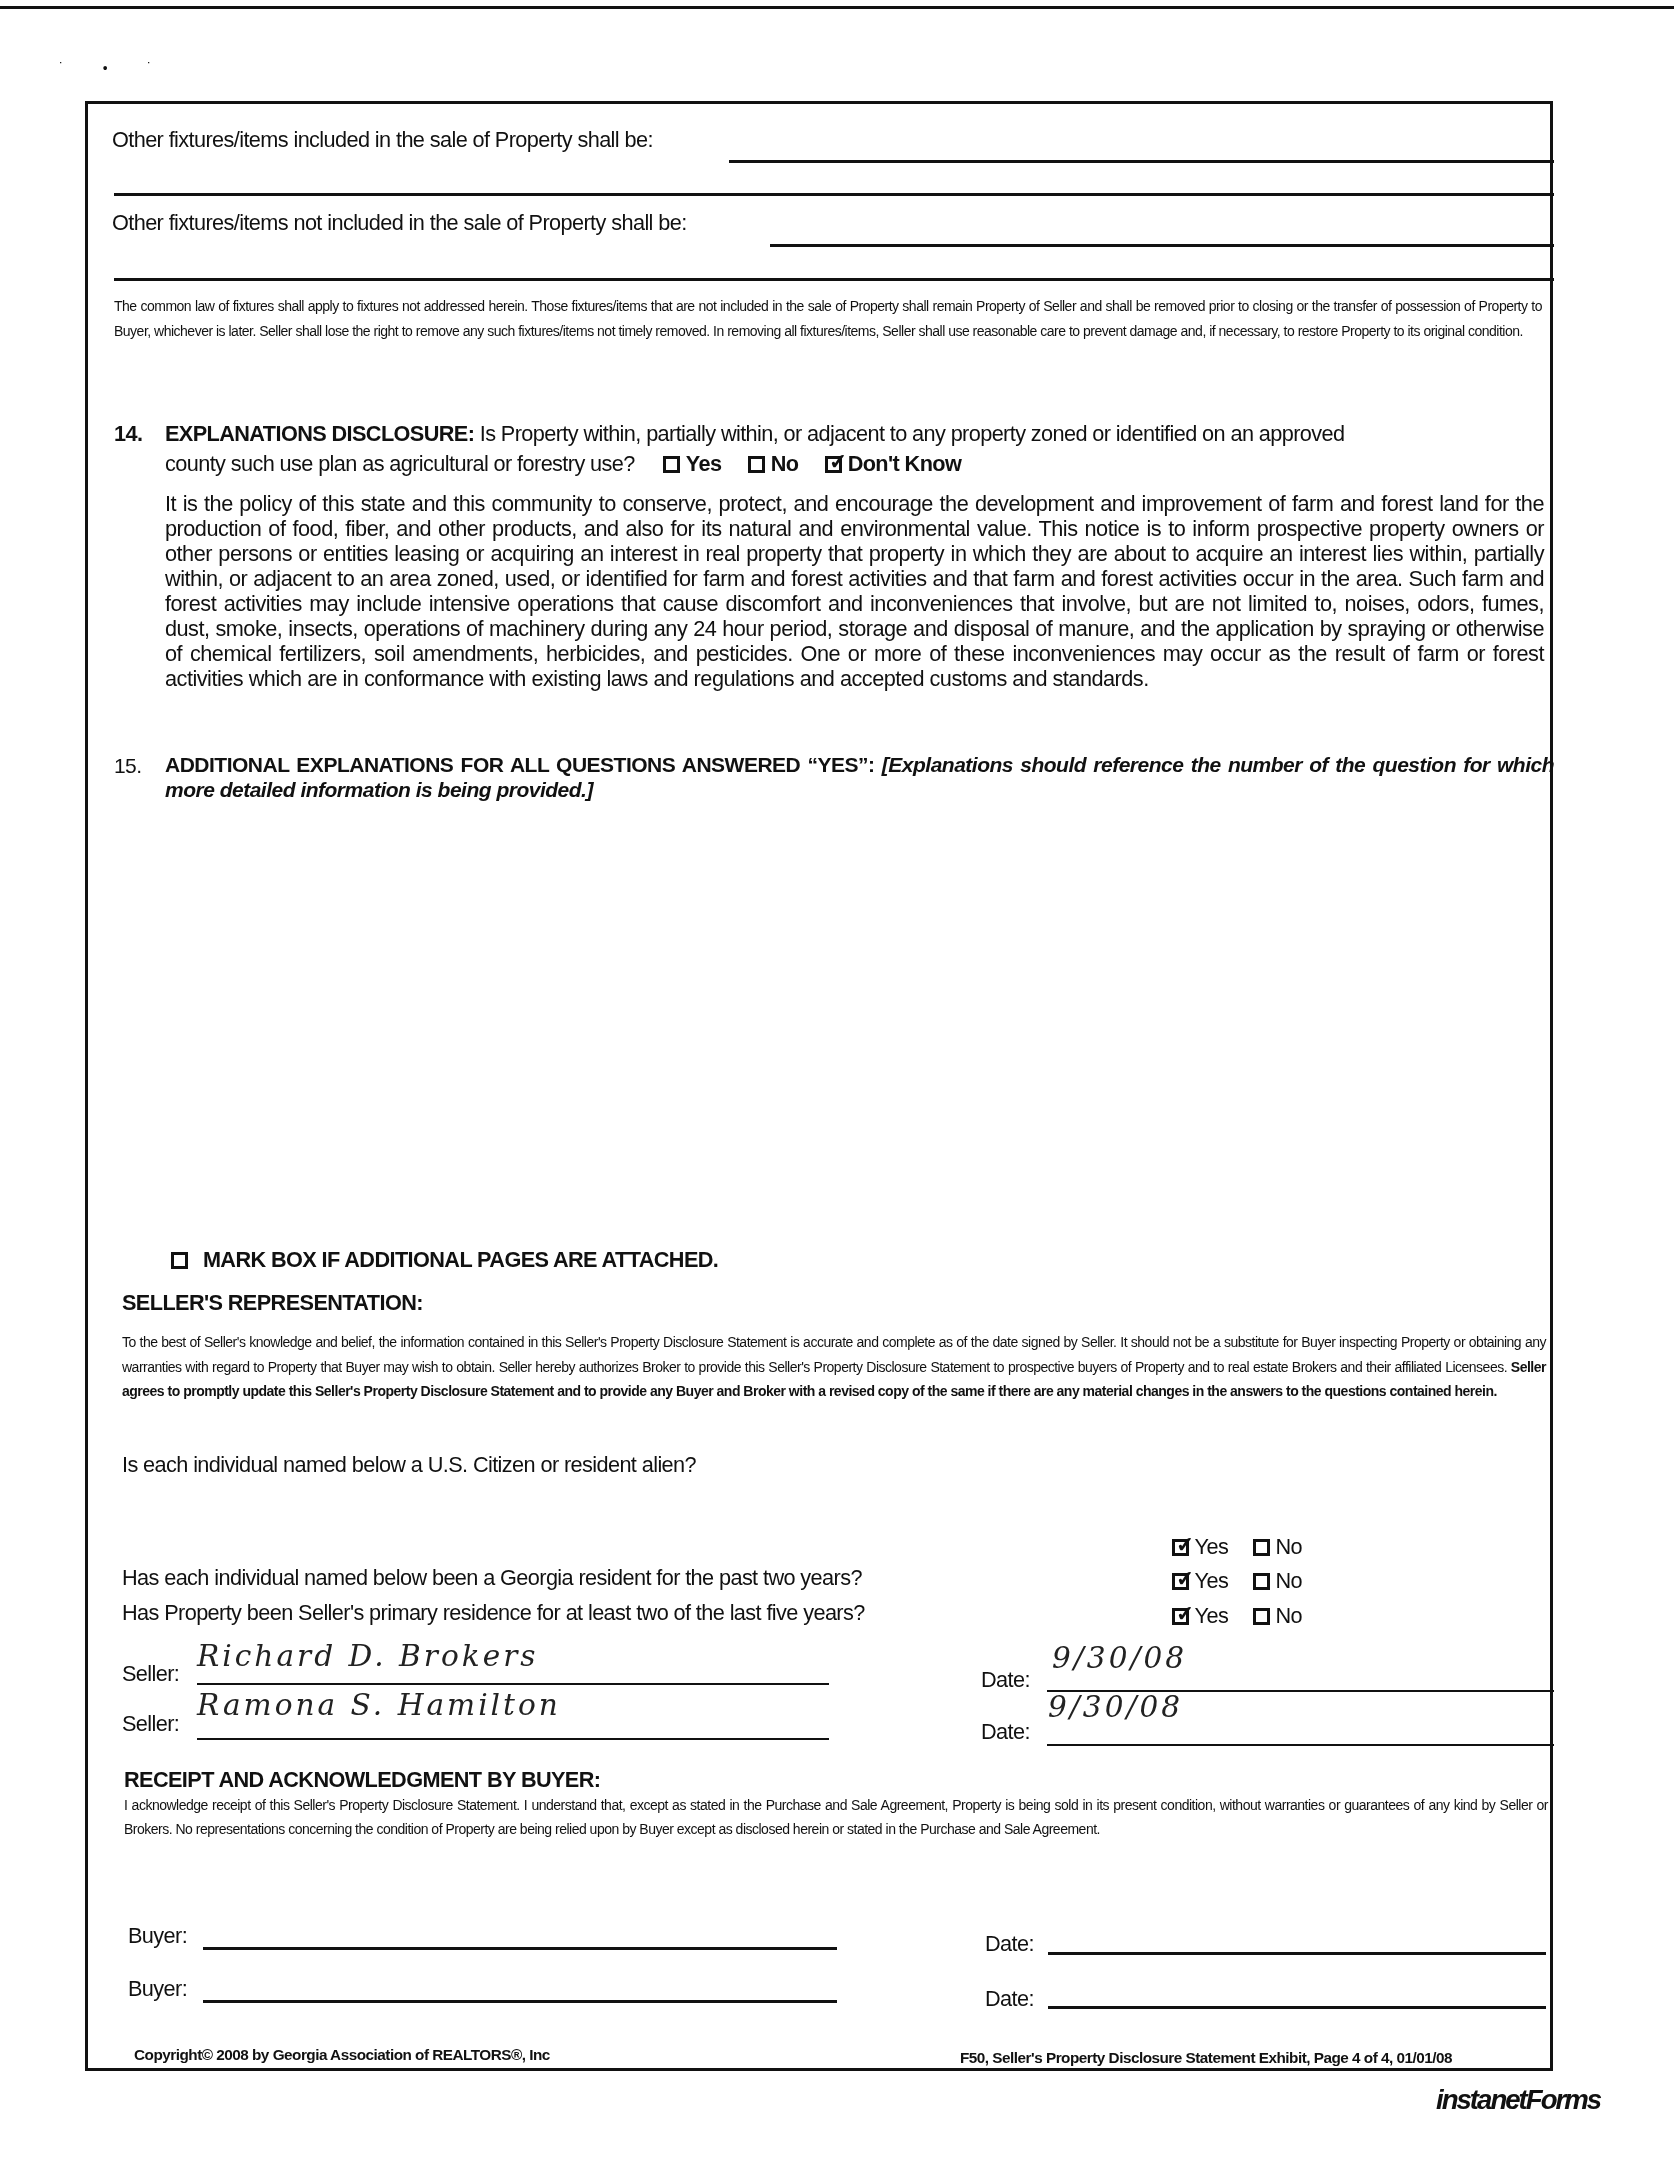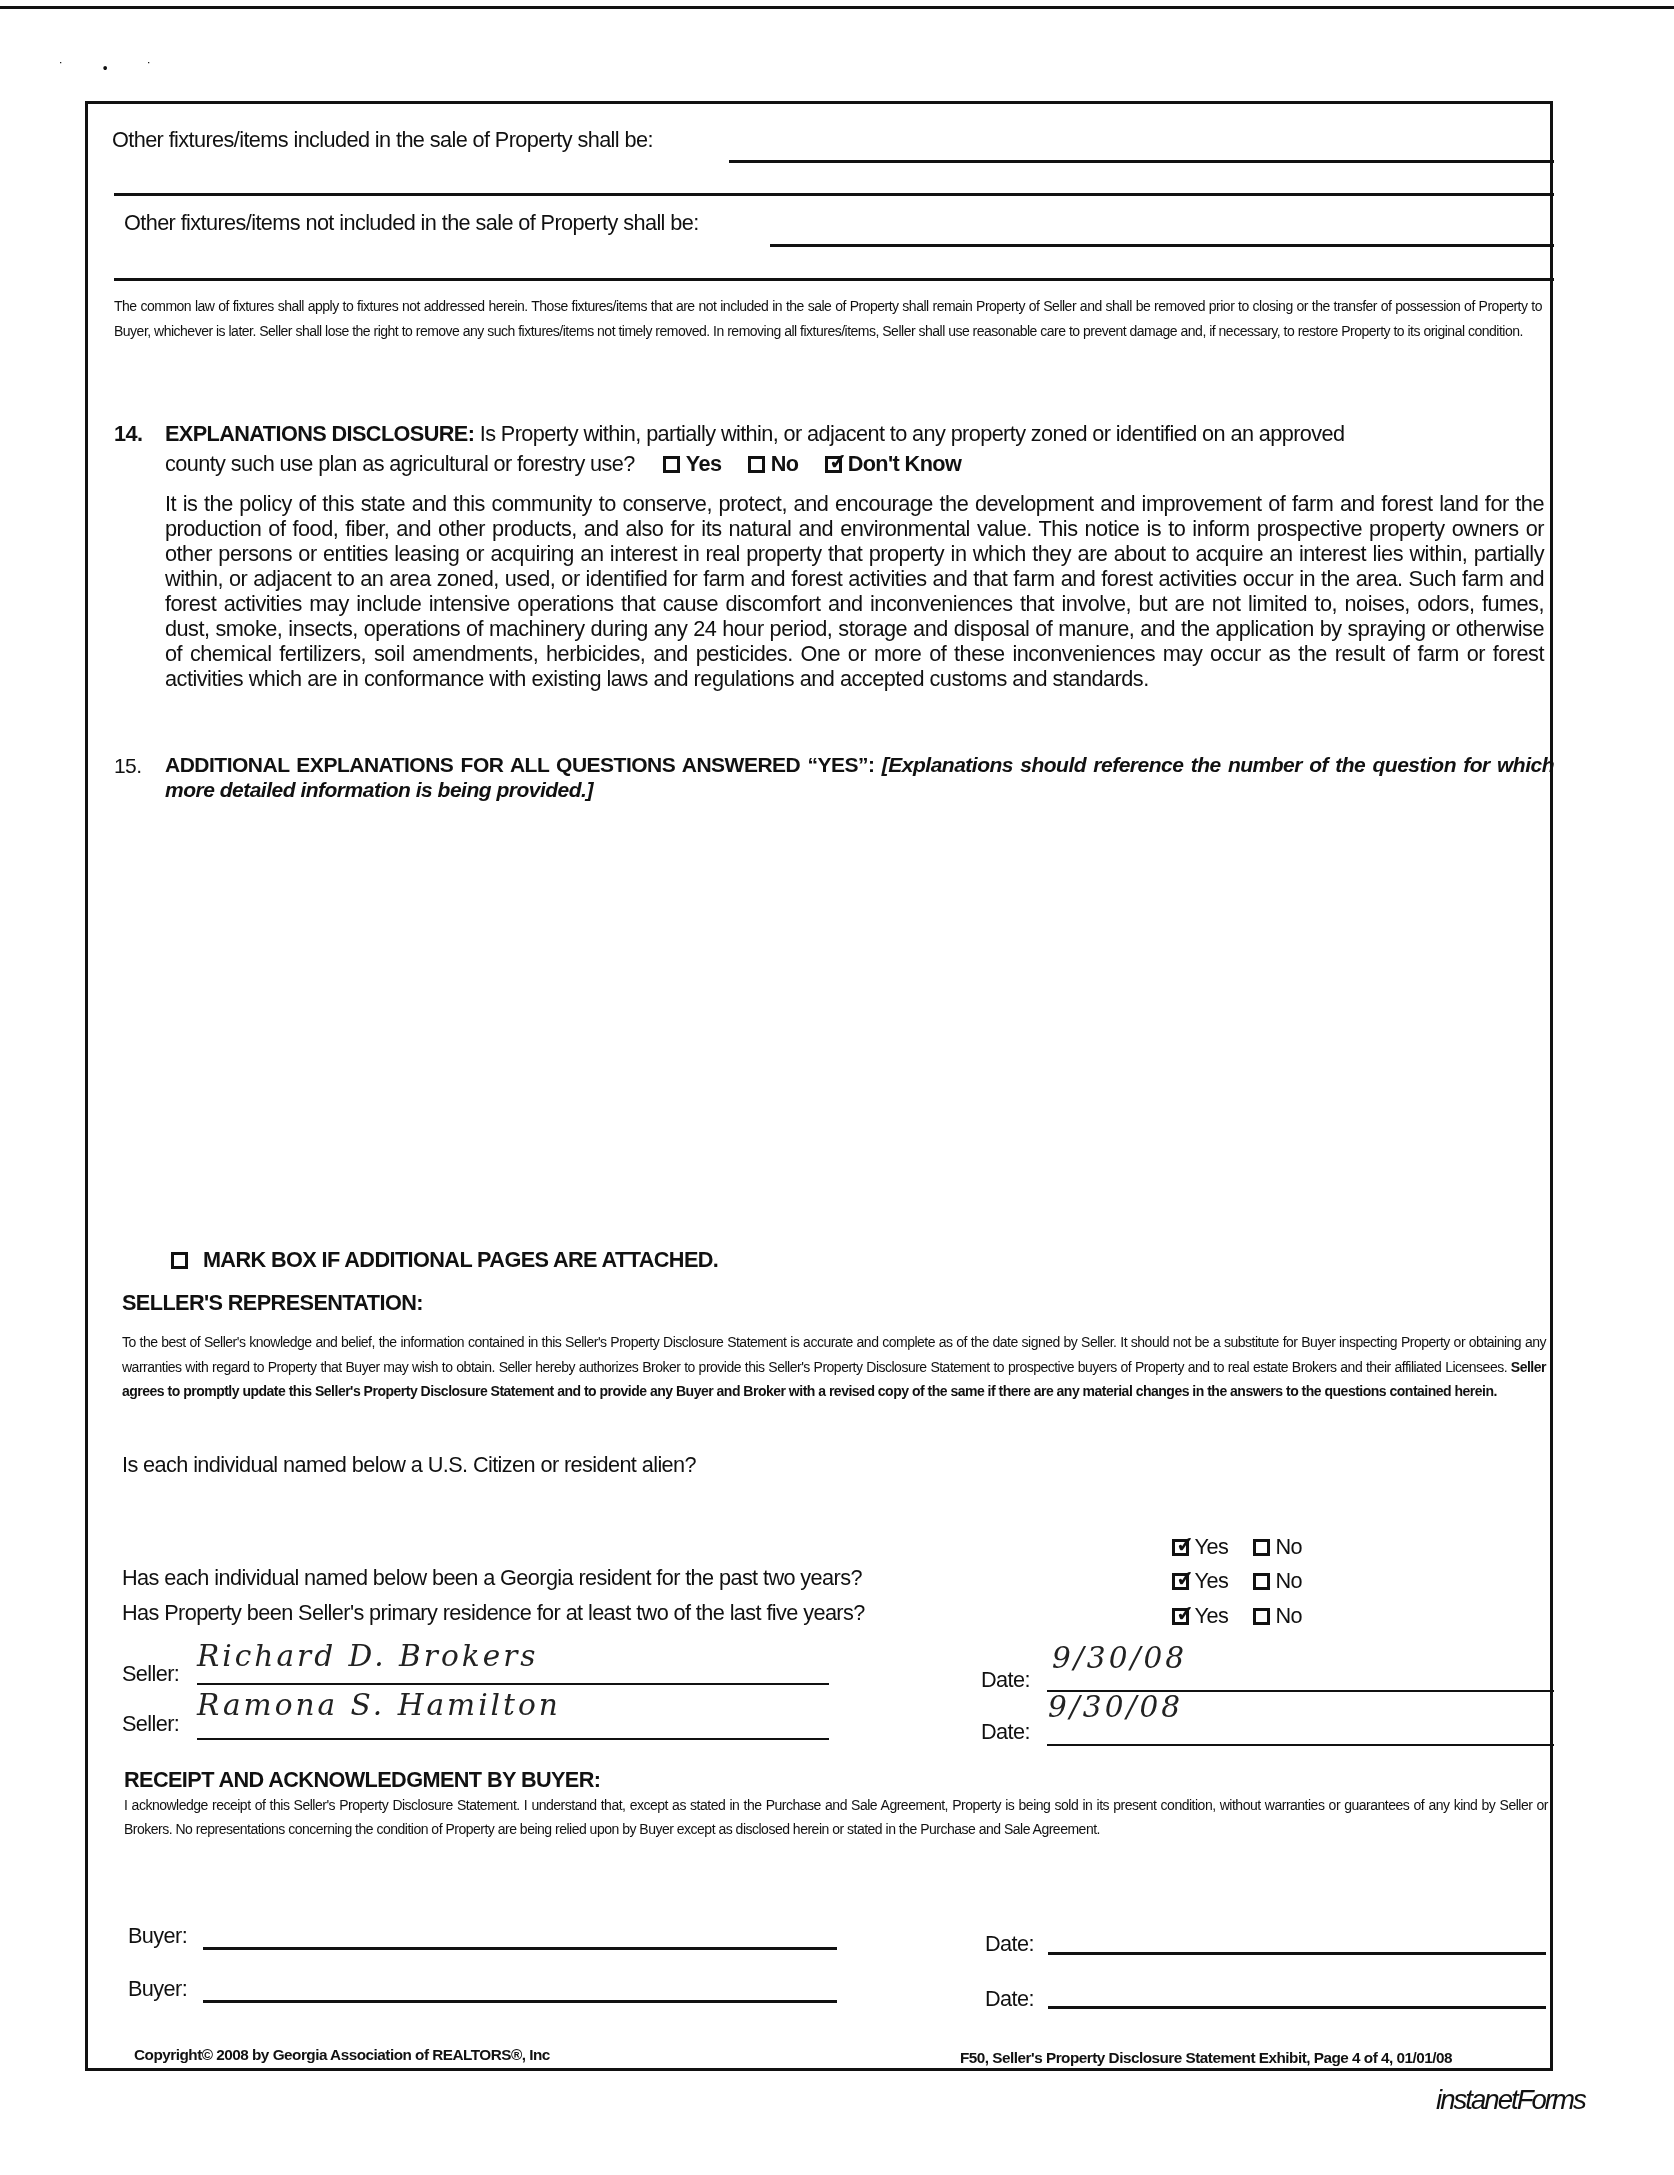--- a/index.html
+++ b/index.html
@@ -23,36 +23,36 @@
     display: inline-block; width: 16.7px; height: 16.7px; border: 3px solid #111;
     box-sizing: border-box; vertical-align: -2px; position: relative; margin-right: 5.9px;
   }
   .cb.checked::after {
     content: "\2713"; position: absolute; left: 1px; top: -9.9px; font-size: 21.7px; font-weight: bold;
   }
   .sig {
     font-family: "DejaVu Serif", serif; font-style: italic; font-size: 29.6px;
     letter-spacing: 3px; color: #222;
   }
-  .logo { font-weight: normal; font-style: italic; font-size: 27.6px; letter-spacing: -2px; }
+  .logo { font-weight: bold; font-style: italic; font-size: 27.6px; letter-spacing: -2px; }
   .footer { font-size: 15.3px; font-weight: bold; letter-spacing: -0.5px; white-space: nowrap; }
 </style>
 </head>
 <body>
 
 <div class="top-rule"></div>
 <div class="specks">˙ • ˙</div>
 
 <div class="frame"></div>
 
 <div class="abs t" style="left:112px; top:127px;">Other fixtures/items included in the sale of Property shall be:</div>
 <div class="rule" style="left:729px; top:160px; width:825px;"></div>
 <div class="rule" style="left:114px; top:193px; width:1440px;"></div>
 
-<div class="abs t" style="left:112px; top:210px;margin-left:12px;">Other fixtures/items not included in the sale of Property shall be:</div>
+<div class="abs t" style="left:112px; top:210px;">Other fixtures/items not included in the sale of Property shall be:</div>
 <div class="rule" style="left:770px; top:244px; width:784px;"></div>
 <div class="rule" style="left:114px; top:278px; width:1440px;"></div>
 
 <div class="abs para" style="left:114px; top:294px; width:1428px;">The common law of fixtures shall apply to fixtures not addressed herein. Those fixtures/items that are not included in the sale of Property shall remain Property of Seller and shall be removed prior to closing or the transfer of possession of Property to Buyer, whichever is later. Seller shall lose the right to remove any such fixtures/items not timely removed. In removing all fixtures/items, Seller shall use reasonable care to prevent damage and, if necessary, to restore Property to its original condition.</div>
 
 <div class="abs t" style="left:114px; top:421px;"><span class="b">14.</span></div>
 <div class="abs t" style="left:165px; top:421px;">
   <span class="b">EXPLANATIONS DISCLOSURE:</span>
   <span>Is Property within, partially within, or adjacent to any property zoned or identified on an approved</span>
 </div>

